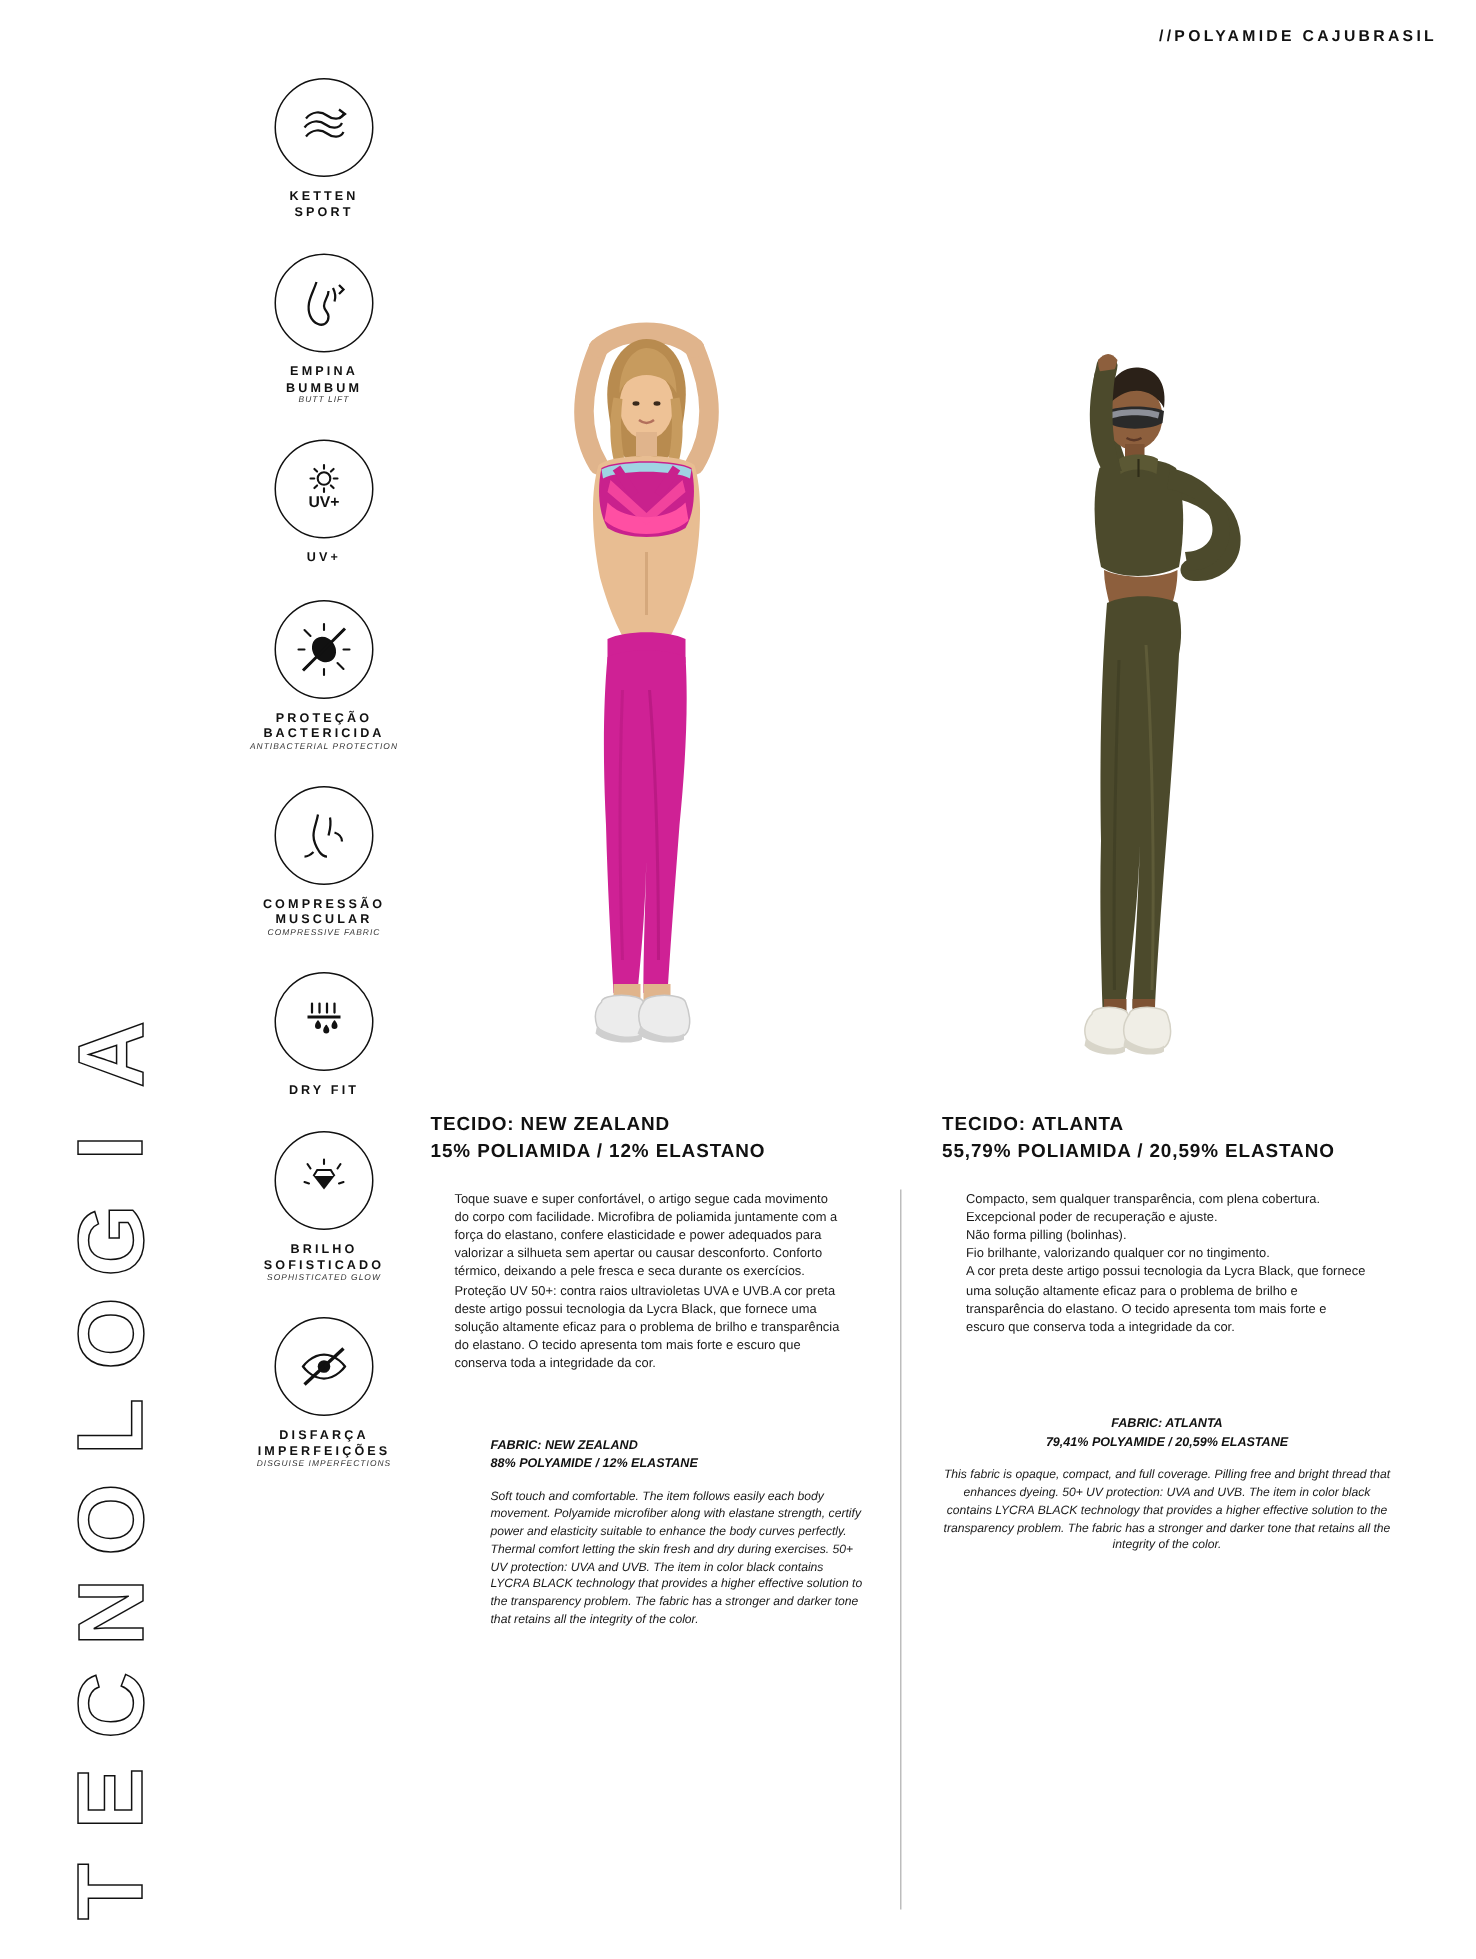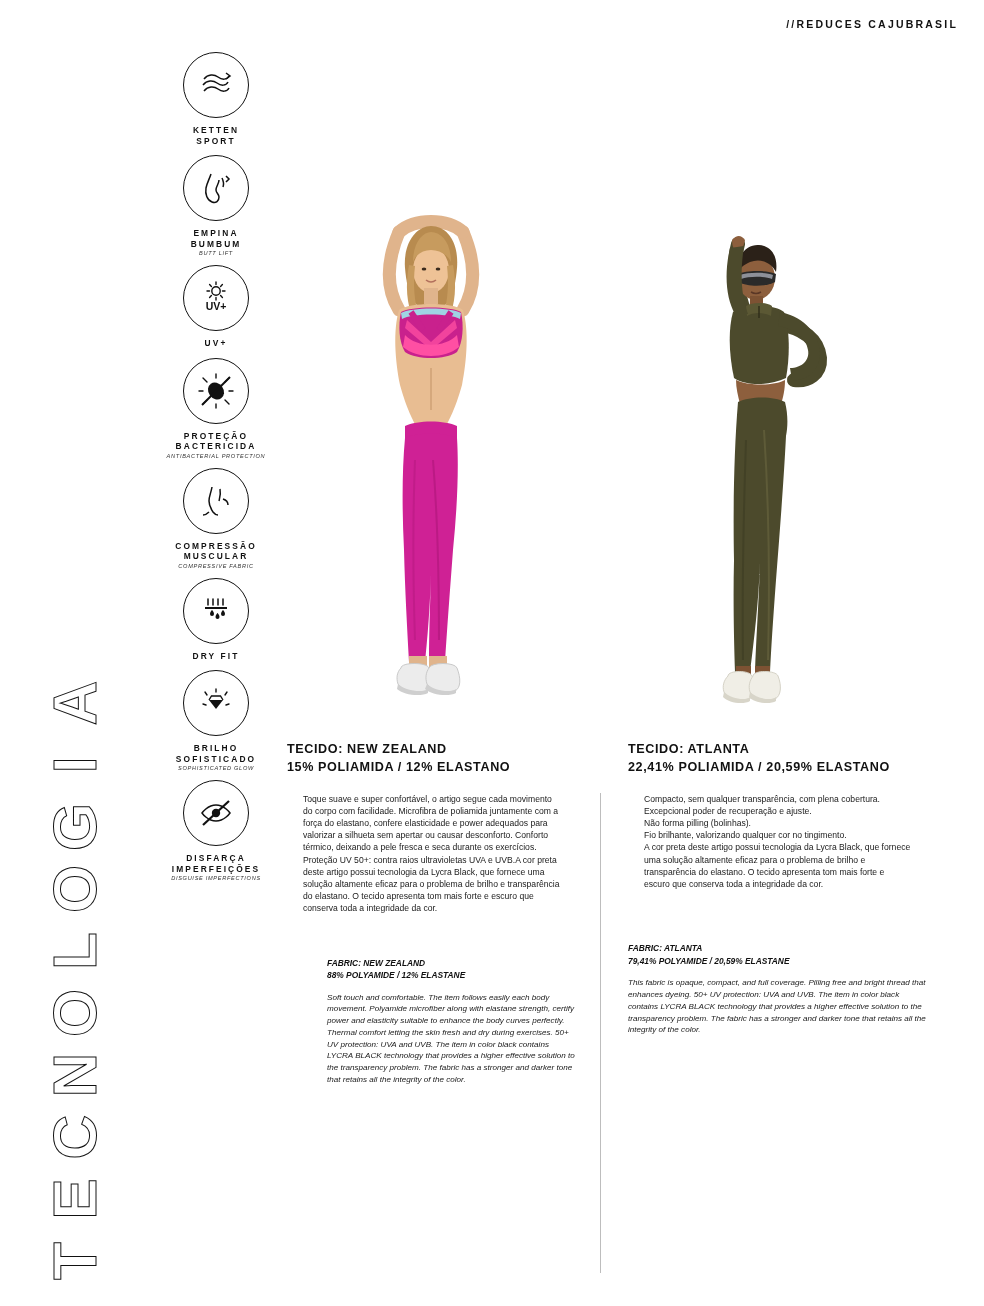--- a/index.html
+++ b/index.html
@@ -59,21 +59,21 @@
 
   
   .icon-col {
     position: absolute;
     left: 146px;
     top: 52px;
     width: 140px;
     display: flex;
     flex-direction: column;
     align-items: center;
-    gap: 6px;
+    gap: 20px;
   }
   .icon-block {
     width: 140px;
     display: flex;
     flex-direction: column;
     align-items: center;
     margin-bottom: 3px;
   }
   .icon-circle {
     width: 66px; height: 66px;
@@ -158,28 +158,28 @@
     margin: 0 0 10px 0;
   }
   .fab-body-en {
     font-size: 8.1px;
     font-style: italic;
     line-height: 1.45;
     color: #1a1a1a;
     margin: 0;
   }
   .gap-en { margin-top: 42px; margin-left: 40px; }
-  .gap-en-r { margin-top: 52px; }
+  .gap-en-r { margin-top: 52px; text-align: center; }
 </style>
 </head>
 <body>
 
 <div class="page">
 
-  <div class="brand">//REDUCES CAJUBRASIL</div>
+  <div class="brand">//POLYAMIDE CAJUBRASIL</div>
 
   <div class="vertical-word">
     <div class="letter">T</div>
     <div class="letter">E</div>
     <div class="letter">C</div>
     <div class="letter">N</div>
     <div class="letter">O</div>
     <div class="letter">L</div>
     <div class="letter">O</div>
     <div class="letter">G</div>
@@ -414,21 +414,21 @@
         <rect x="127" y="466" width="15" height="12" fill="#7d5233"></rect>
 
         <path d="M100 476 C 100 470, 122 470, 124 476 C 128 486, 127 496, 121 499 C 110 502, 98 498, 96 492 C 94 486, 96 480, 100 476z" fill="#f0eee6" stroke="#d5d2c6" stroke-width="1"></path>
         <path d="M125 476 C 125 470, 148 470, 150 476 C 154 486, 153 496, 147 499 C 136 502, 124 498, 122 492 C 120 486, 122 480, 125 476z" fill="#f0eee6" stroke="#d5d2c6" stroke-width="1"></path>
         <path d="M96 492 C 103 499, 118 501, 122 497 L 122 501 C 116 505, 100 503, 95 497z" fill="#d8d5c9"></path>
         <path d="M122 492 C 129 499, 144 501, 148 497 L 148 501 C 142 505, 126 503, 121 497z" fill="#d8d5c9"></path>
       </svg>
     </div>
 
     <div class="fab-title" style="white-space:pre-line">TECIDO: ATLANTA
-22,41% POLIAMIDA / 20,59% ELASTANO</div>
+55,79% POLIAMIDA / 20,59% ELASTANO</div>
     <div class="fab-body" style="white-space:pre-line">Compacto, sem qualquer transparência, com plena cobertura.
 Excepcional poder de recuperação e ajuste.
 Não forma pilling (bolinhas).
 Fio brilhante, valorizando qualquer cor no tingimento.
 A cor preta deste artigo possui tecnologia da Lycra Black, que fornece uma solução altamente eficaz para o problema de brilho e transparência do elastano. O tecido apresenta tom mais forte e escuro que conserva toda a integridade da cor.</div>
 
     <div class="gap-en-r">
       <div class="fab-title-en" style="white-space:pre-line">FABRIC: ATLANTA
 79,41% POLYAMIDE / 20,59% ELASTANE</div>
       <div class="fab-body-en">This fabric is opaque, compact, and full coverage.  Pilling free and bright thread that enhances dyeing. 50+ UV protection: UVA and UVB. The item in color black contains LYCRA BLACK technology that provides a higher effective solution to the transparency problem. The fabric has a stronger and darker tone that retains all the integrity of the color.</div>

